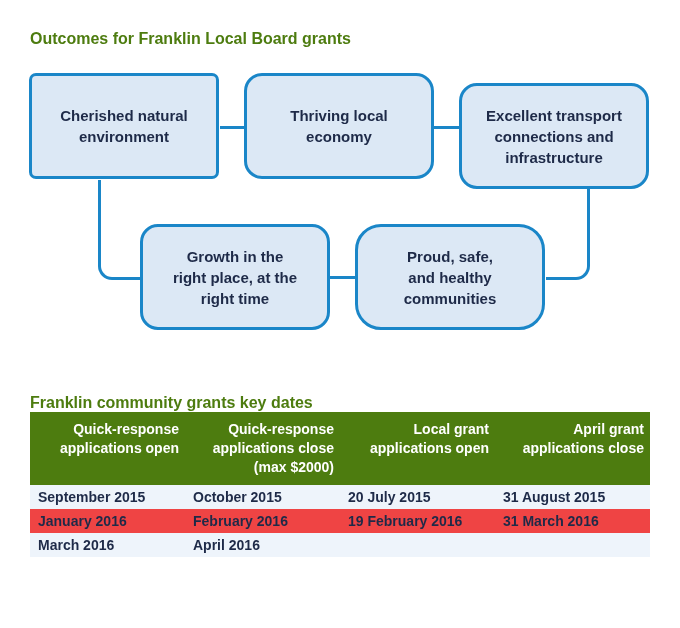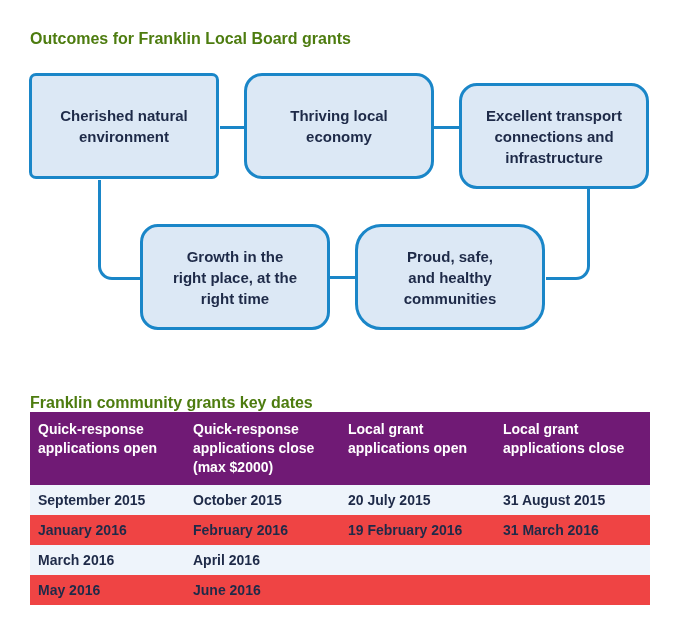--- a/index.html
+++ b/index.html
@@ -8,23 +8,23 @@
   .title { position:absolute; left:30px; font-size:16px; font-weight:bold; color:#4d7c0f; letter-spacing:0; }
   #t1 { top:30px; }
   #t2 { top:370px;margin-top:24px; }
   .box { position:absolute; width:190px; height:106px; box-sizing:border-box;
          border:3px solid #1a86c8; border-radius:18px; background:#dce8f5;
          display:flex; align-items:center; justify-content:center; text-align:center;
          font-size:15px; font-weight:bold; line-height:21px; color:#1e2a48; padding:0 12px; white-space:pre-line; }
   .line { position:absolute; background:#1a86c8; }
   .corner { position:absolute; box-sizing:border-box; border-color:#1a86c8; border-style:solid; border-width:0; }
   table { position:absolute; left:30px; top:412px; width:620px; border-collapse:collapse; }
-  th { background:#701a75; color:#ffffff; text-align:left; vertical-align:top; font-size:14px; font-weight:bold;
+  th { background:#4d7c0f; color:#ffffff; text-align:right; vertical-align:top; font-size:14px; font-weight:bold;
        line-height:19px; padding:8px 6px 8px 8px; height:52px; }
-  td { font-size:14px; font-weight:bold; color:#1e2a48; padding:0 8px; height:30px; }
+  td { font-size:14px; font-weight:bold; color:#1e2a48; padding:0 8px; height:24px; }
   tr.r0 td, tr.r2 td { background:#eef4fb; }
   tr.r1 td, tr.r3 td { background:#ef4444; }
 </style>
 </head>
 <body>
 
 <div id="t1" class="title">Outcomes for Franklin Local Board grants</div>
 
 <div class="line" style="left:220px;top:126px;width:26px;height:3px;"></div>
 <div class="line" style="left:434px;top:126px;width:26px;height:3px;"></div>
@@ -47,21 +47,21 @@
 communities</div>
 
 <div id="t2" class="title">Franklin community grants key dates</div>
 
 <table>
   <thead>
     <tr>
       <th style="width:25%">Quick-response applications open</th>
       <th style="width:25%">Quick-response applications close (max $2000)</th>
       <th style="width:25%">Local grant applications open</th>
-      <th style="width:25%">Local grant applications close</th>
+      <th style="width:25%">April grant applications close</th>
     </tr>
   </thead>
   <tbody>
     <tr class="r0">
       <td>September 2015</td>
       <td>October 2015</td>
       <td>20 July 2015</td>
       <td>31 August 2015</td>
     </tr>
     <tr class="r1">
@@ -69,20 +69,14 @@
       <td>February 2016</td>
       <td>19 February 2016</td>
       <td>31 March 2016</td>
     </tr>
     <tr class="r2">
       <td>March 2016</td>
       <td>April 2016</td>
       <td></td>
       <td></td>
     </tr>
-    <tr class="r3">
-      <td>May 2016</td>
-      <td>June 2016</td>
-      <td></td>
-      <td></td>
-    </tr>
   </tbody>
 </table>
 
 </body></html>

